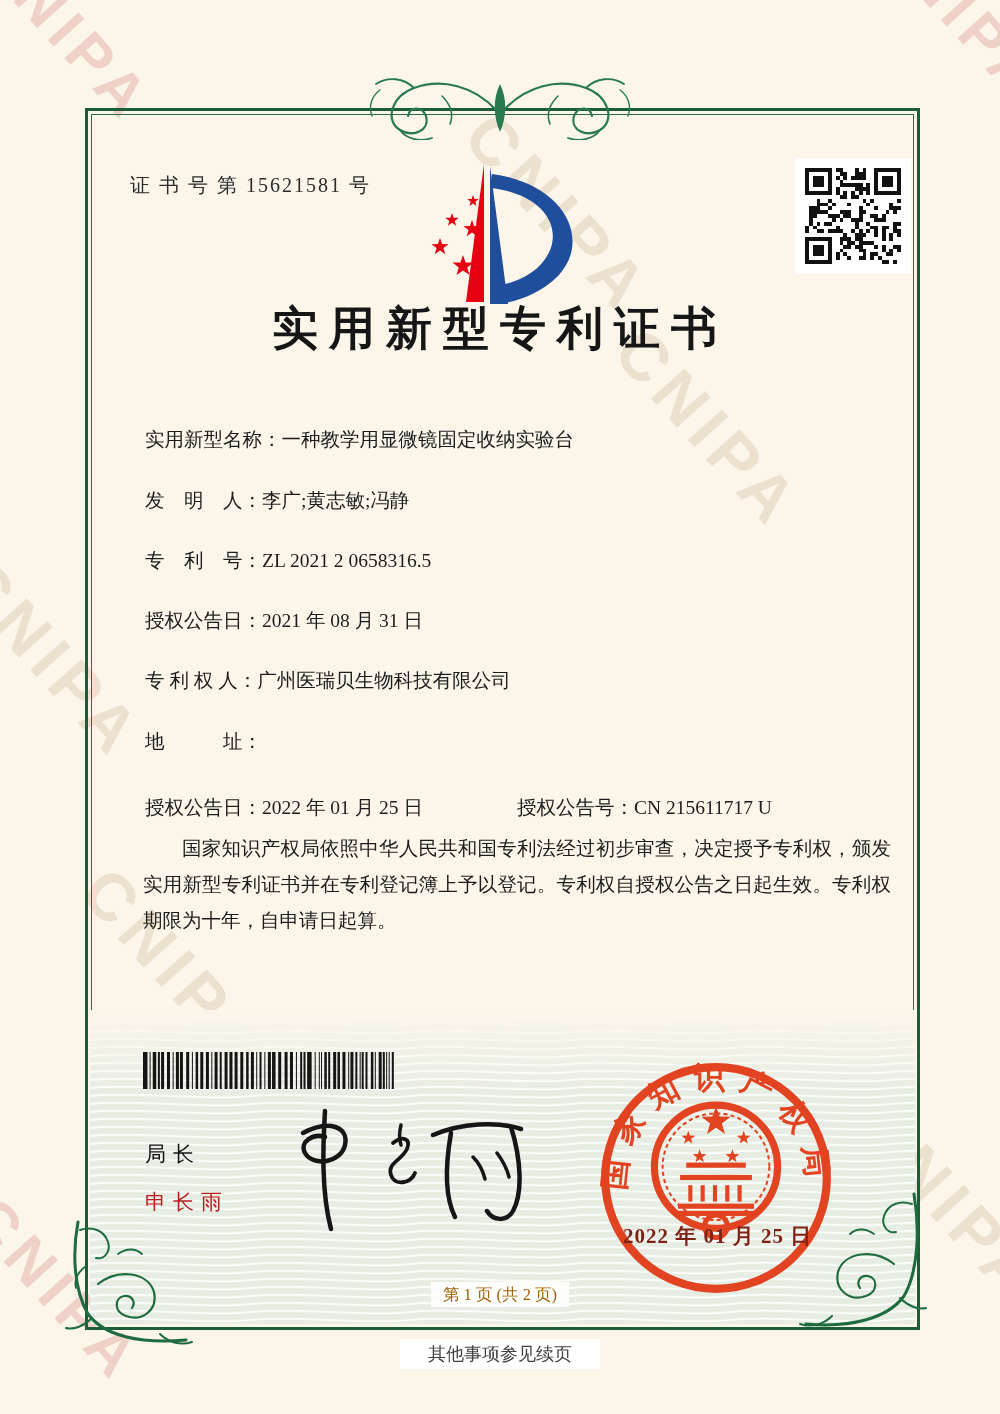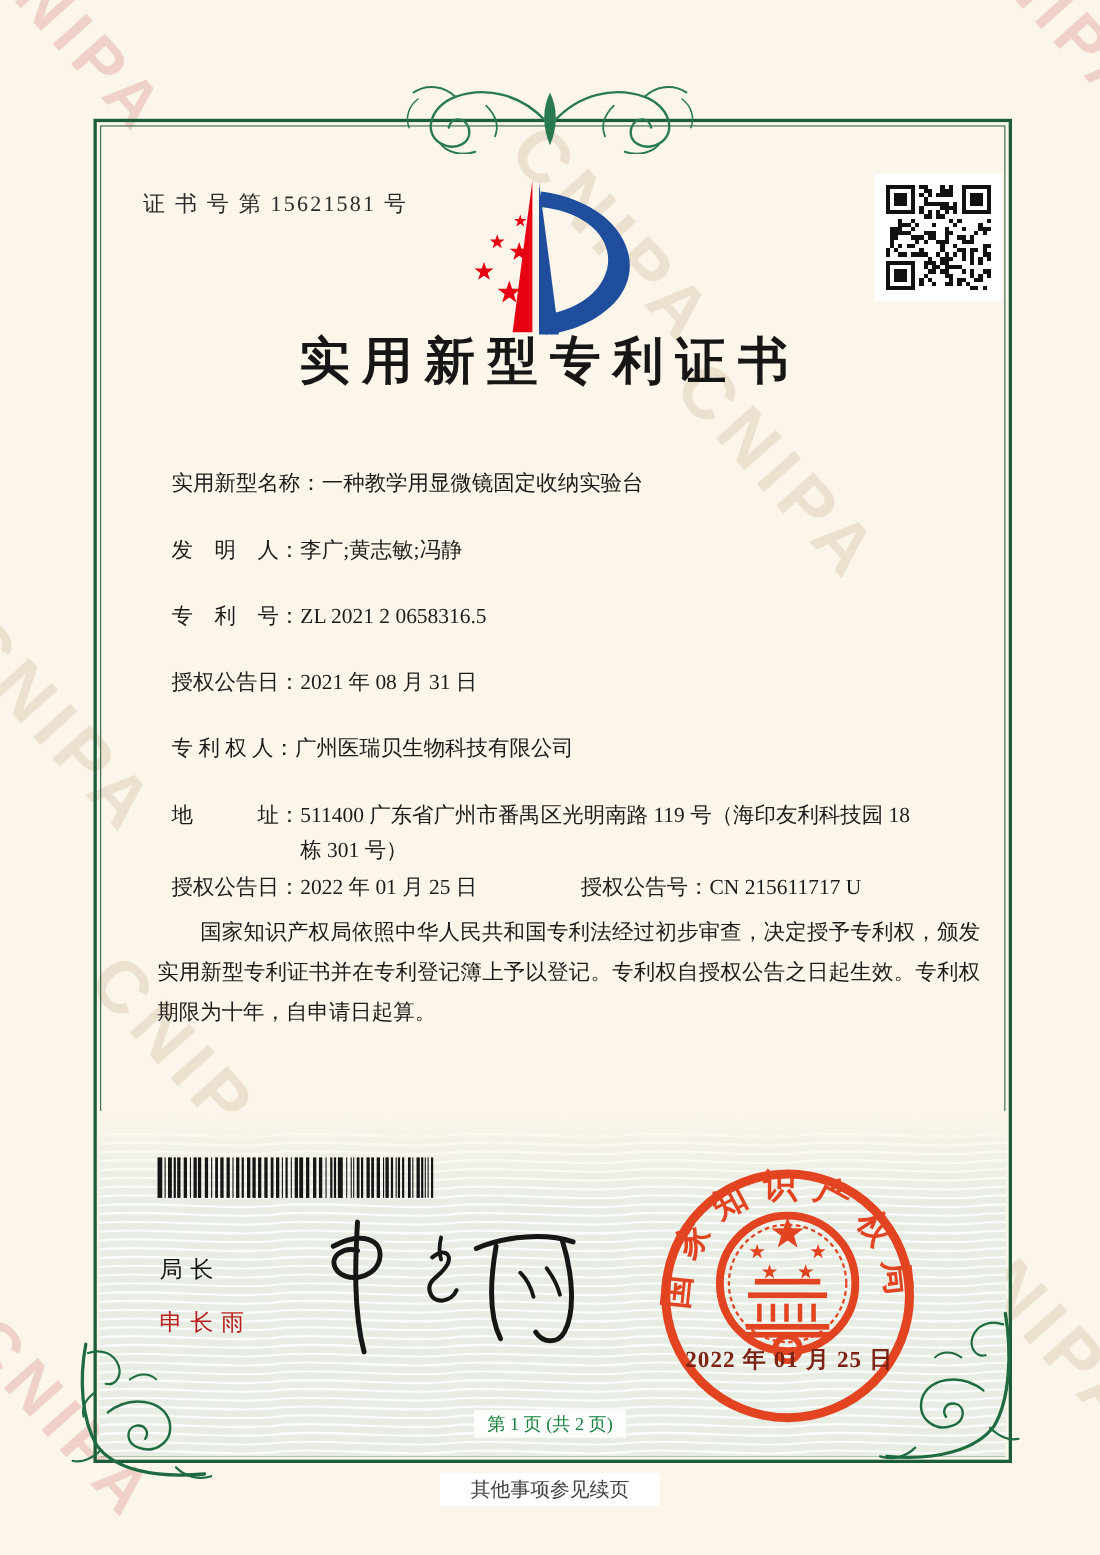--- a/index.html
+++ b/index.html
@@ -35,21 +35,21 @@
     background:#ffffff;z-index:4;
   }
   .qr-box svg{position:absolute;left:10px;top:10px;width:96px;height:96px;}
   .page-title{
     position:absolute;left:0;right:0;top:298px;z-index:4;
     text-align:center;font-size:46px;font-weight:700;letter-spacing:11px;color:#161616;
   }
   
   .fields{position:absolute;left:145px;top:0;width:748px;z-index:4;font-size:19.5px;}
   .frow{position:absolute;left:0;display:flex;align-items:flex-start;line-height:32px;}
-  .flabel{flex:0 0 auto;white-space:pre;margin-left:11px;}
+  .flabel{flex:0 0 auto;white-space:pre;}
   .fvalue{flex:0 1 auto;max-width:572px;}
   .r0{top:424px;} .r1{top:485px;} .r2{top:545px;} .r3{top:605px;} .r4{top:665px;} .r5{top:726px;}
   .auth{top:792px;} .auth2{left:372px;top:792px;}
   
   .legal{
     position:absolute;left:143px;top:831px;width:748px;z-index:4;
     font-size:19.5px;line-height:36px;text-align:justify;
   }
   .legal p{margin:0;text-indent:2em;}
   
@@ -71,21 +71,21 @@
     font-family:"Liberation Sans","DejaVu Sans",sans-serif;
     font-size:21px;letter-spacing:7px;color:#b91c1c;
   }
   .signature{position:absolute;left:265px;top:1105px;z-index:5;}
   .seal{position:absolute;left:598px;top:1060px;width:236px;height:236px;z-index:5;opacity:.95;}
   .seal-date{
     position:absolute;left:605px;top:1222px;width:225px;z-index:6;text-align:center;
     font-size:21px;font-weight:600;letter-spacing:1px;color:#7d2316;
   }
   .page-number{
-    position:absolute;left:0;right:0;top:1284px;z-index:4;text-align:center;font-size:16.5px;color:#15803d;
+    position:absolute;left:0;right:0;top:1284px;z-index:4;text-align:center;font-size:16.5px;color:#a16207;
   }
   .page-number span{background:rgba(255,255,255,.88);padding:3px 12px;}
   .continuation{
     position:absolute;left:0;right:0;top:1342px;z-index:4;text-align:center;font-size:18px;color:#404040;
   }
   .continuation span{background:#ffffff;padding:5px 28px;}
 </style>
 </head>
 <body>
 
@@ -405,21 +405,20 @@
   <div class="frow r3">
     <span class="flabel">授权公告日：</span>
     <span class="fvalue">2021 年 08 月 31 日</span>
   </div>
   <div class="frow r4">
     <span class="flabel">专 利 权 人：</span>
     <span class="fvalue">广州医瑞贝生物科技有限公司</span>
   </div>
   <div class="frow r5">
     <span class="flabel">地　　　址：</span>
-    <span class="fvalue">511400 广东省广州市番禺区光明南路 119 号（海印友利科技园 18 栋 301 号）</span>
   </div>
   <div class="frow auth">
     <span class="flabel">授权公告日：</span>
     <span class="fvalue">2022 年 01 月 25 日</span>
   </div>
   <div class="frow auth2">
     <span class="flabel">授权公告号：</span>
     <span class="fvalue">CN 215611717 U</span>
   </div>
 </div>

